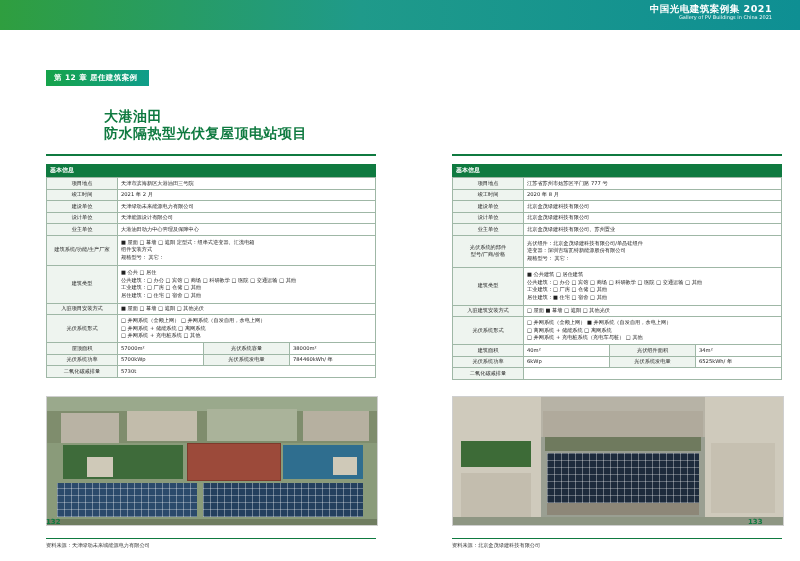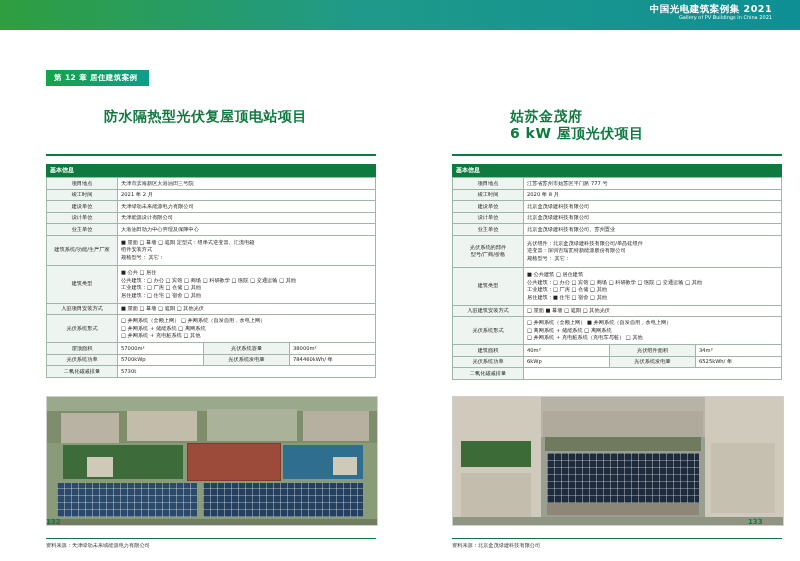--- a/index.html
+++ b/index.html
@@ -53,20 +53,21 @@
     </div>
   </div>
 
   <div class="sheet">
 
     <div class="chapter-tab">第 12 章 居住建筑案例</div>
 
     <div class="col col-left">
       <div class="case-head">
         <div class="case-title">
+          <div class="l1">大港油田</div>
           <div class="l2">防水隔热型光伏复屋顶电站项目</div>
         </div>
         <div class="rule"></div>
       </div>
 
       <div class="tbl-wrap">
         <div class="tbl-head">基本信息</div>
         <table class="info">
           <tbody>
               <tr>
@@ -148,24 +149,20 @@
         <div class="ph" style="left:40px;top:60px;width:26px;height:20px;background:#cfc9b8;"></div>
         <div class="ph" style="left:286px;top:60px;width:24px;height:18px;background:#cfc9b8;"></div>
       </div>
 
       <div class="srcline" style="top:430px"></div>
       <div class="src" style="top:434px">资料来源：天津绿动未来城能源电力有限公司</div>
     </div>
 
     <div class="col col-right">
       <div class="case-head">
-        <div class="case-title">
-          <div class="l1">姑苏金茂府</div>
-          <div class="l2">6 kW 屋顶光伏项目</div>
-        </div>
         <div class="rule"></div>
       </div>
 
       <div class="tbl-wrap">
         <div class="tbl-head">基本信息</div>
         <table class="info">
           <tbody>
               <tr>
                 <td class="lab">项目地点</td>
                 <td colspan="3">江苏省苏州市姑苏区平门路 777 号</td>

